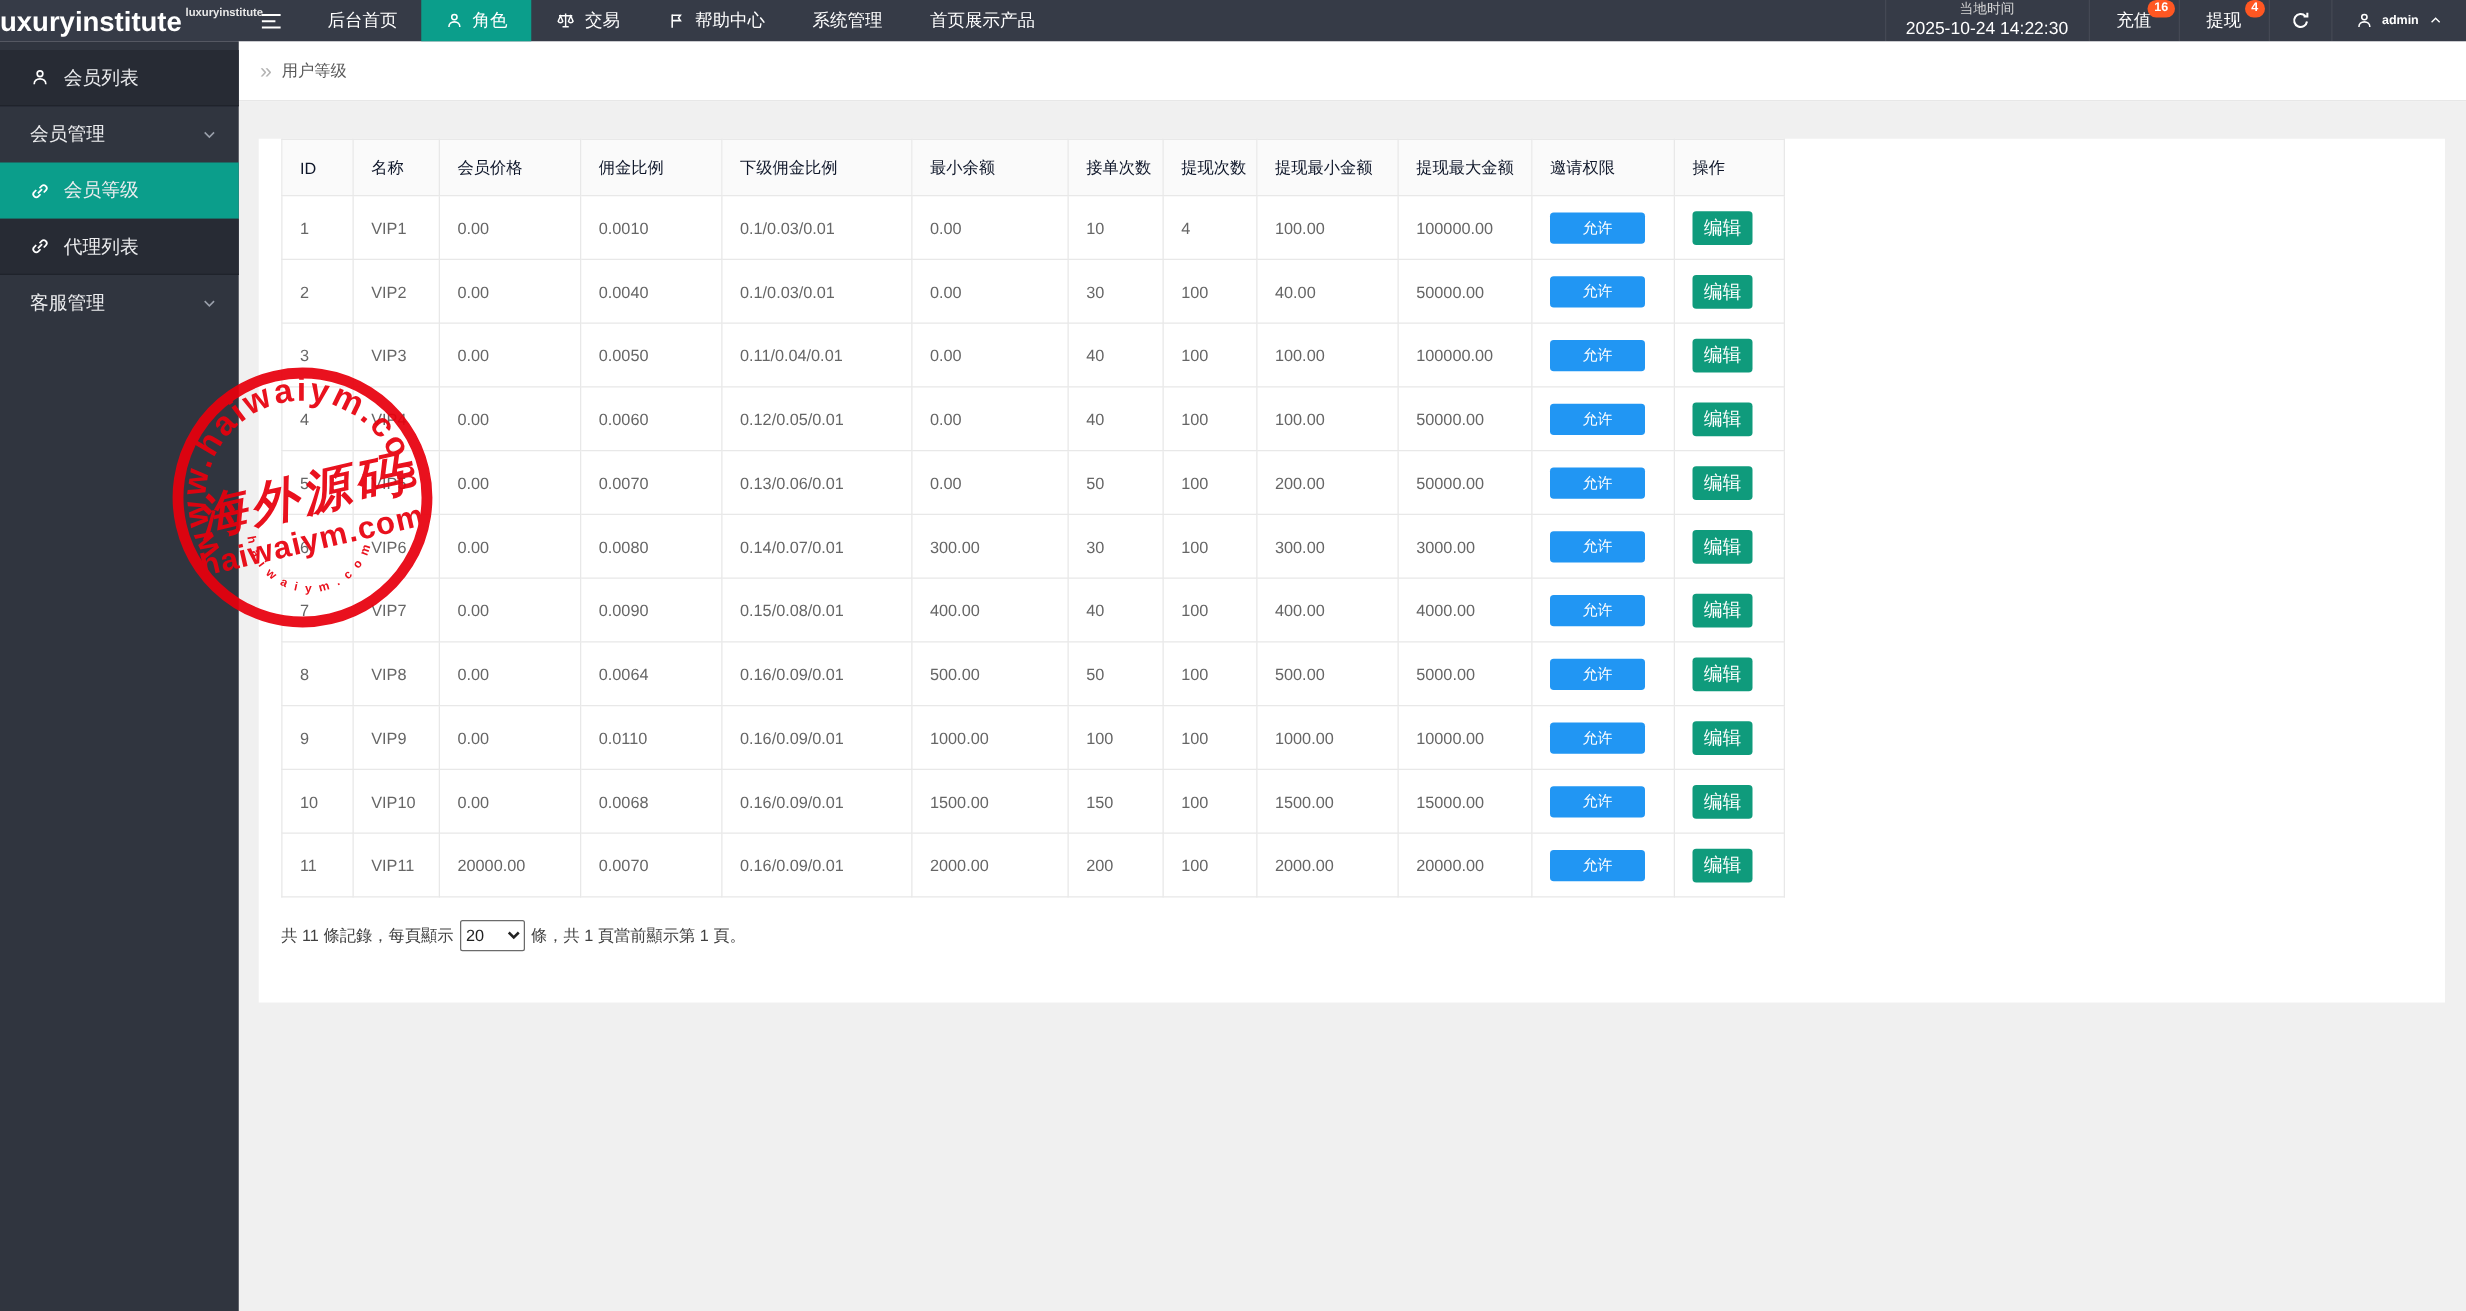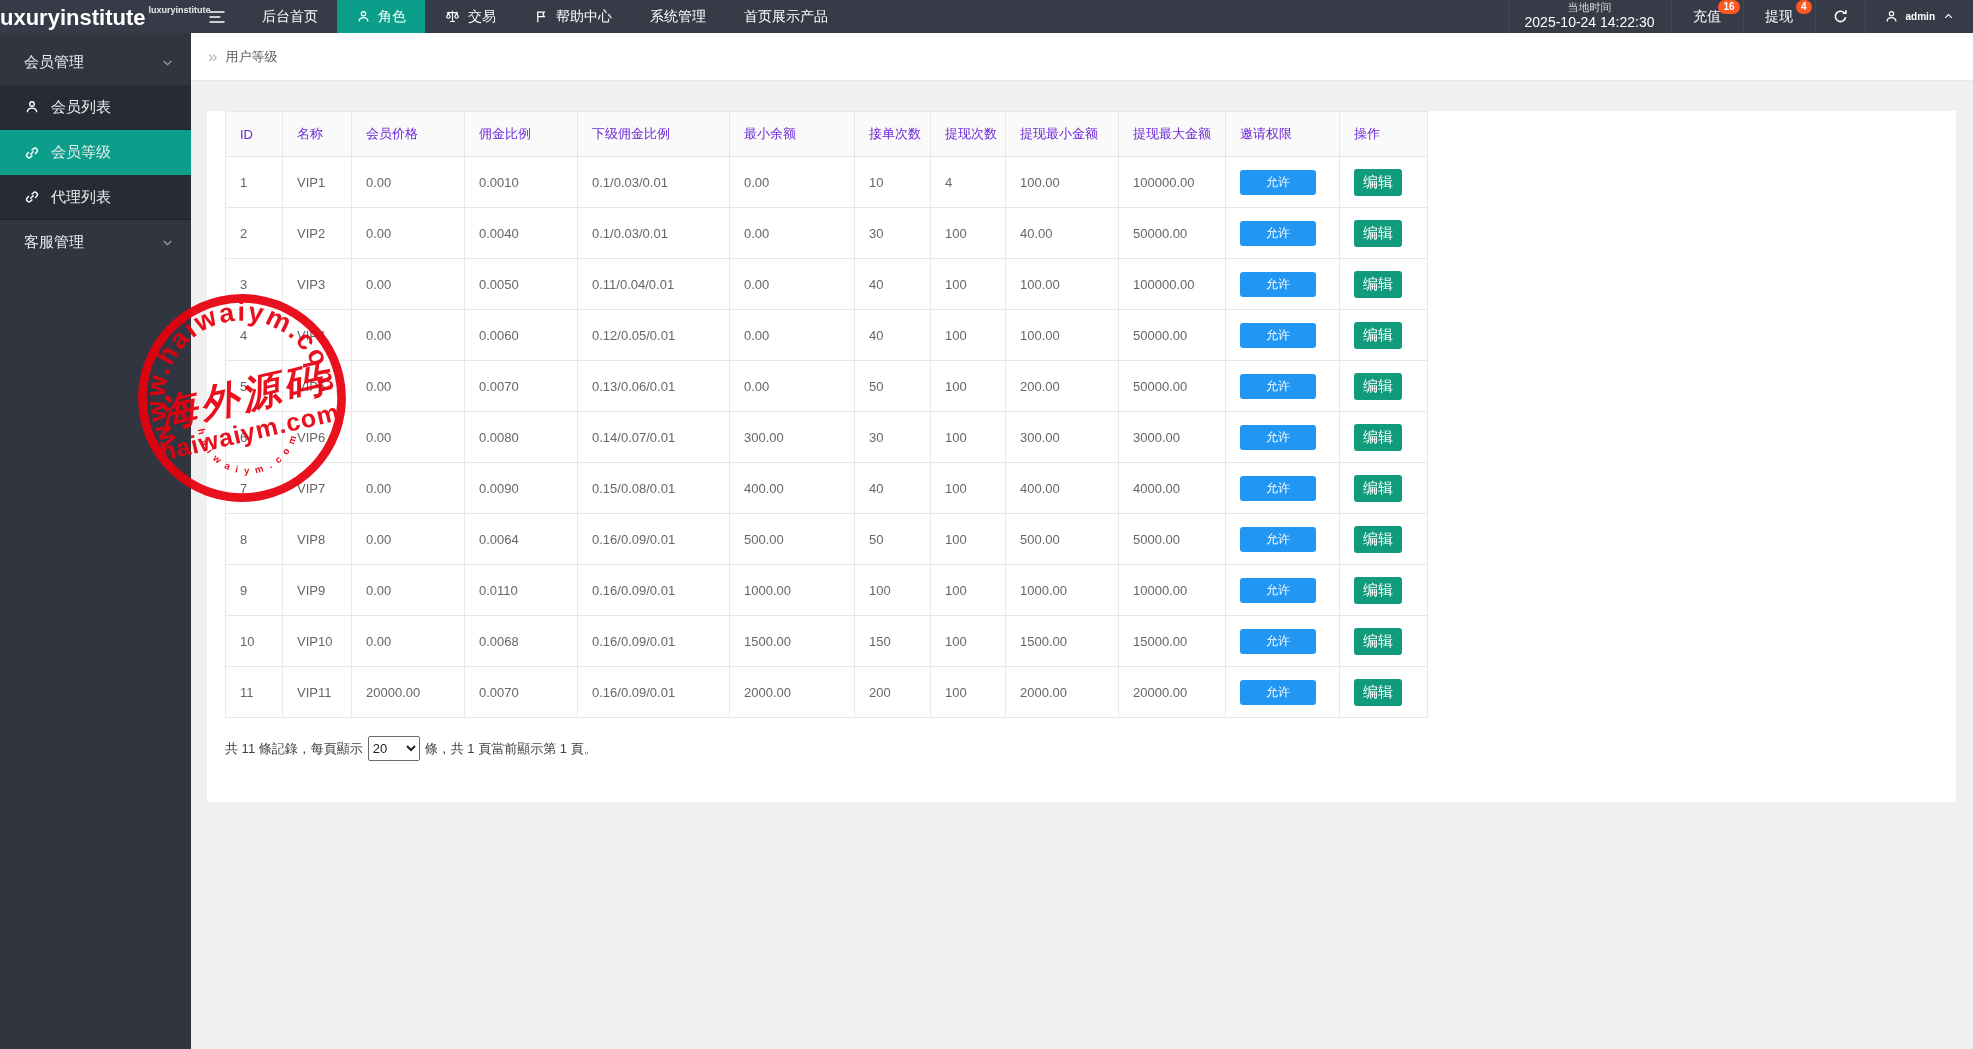--- a/index.html
+++ b/index.html
@@ -51,21 +51,21 @@
   .bc-icon { color:#b3b3b3; font-size:17px; line-height:17px; }
   .bc-label { font-size:13px; color:#595959; }
   .card {
     margin:19px 17px 0 16px; background:#fff; height:691px; position:relative;
   }
   table.grid { border-collapse:collapse; margin:30px 0 0 18px; table-layout:fixed; }
   table.grid th, table.grid td {
     border:1px solid #e8e8e8; font-weight:normal; text-align:left;
     padding:0 0 0 14px; font-size:13px; color:#666; overflow:hidden; white-space:nowrap;
   }
-  table.grid th { height:45px; background:#fafafa; color:#6d28d9; }
+  table.grid th { height:45px; background:#fafafa; color:#0f172a; }
   table.grid td { height:51px; }
   .btn-allow {
     background:var(--blue,#2196f3); color:#fff; border:none; border-radius:3px;
     font-size:12px; padding:4px 26px; cursor:pointer; font-family:inherit;
   }
   .btn-edit {
     background:var(--green,#0f9b7c); color:#fff; border:none; border-radius:3px;
     font-size:15px; padding:4px 9px; cursor:pointer; font-family:inherit;
   }
   .pagination { margin:18px 0 0 18px; font-size:13px; color:#404040; display:flex; align-items:center; gap:5px; }
@@ -166,36 +166,36 @@
       <span class="icon-wrap">
         <svg viewBox="0 0 24 24" width="13" height="13" fill="none" stroke="#fff" stroke-width="2">
             <path d="M6 14.5l6-6 6 6"></path>
           </svg>
       </span>
     </div>
   </div>
 </div>
 
 <div class="sidebar">
+    <div class="side-item child">
+      <span class="icon-wrap s-icon">
+        <svg viewBox="0 0 24 24" width="16" height="16" fill="none" stroke="#fff" stroke-width="2">
+          <circle cx="12" cy="7.5" r="3.4"></circle>
+          <path d="M5 20c0-4 3.1-6.4 7-6.4s7 2.4 7 6.4"></path>
+        </svg>
+      </span>
+      <span>会员列表</span>
+    </div>
     <div class="side-item">
       <span>会员管理</span>
       <span class="icon-wrap chev">
         <svg viewBox="0 0 24 24" width="15" height="15" fill="none" stroke="#9aa0ab" stroke-width="2">
           <path d="M6 9.5l6 6 6-6"></path>
         </svg>
       </span>
-    </div>
-    <div class="side-item child">
-      <span class="icon-wrap s-icon">
-        <svg viewBox="0 0 24 24" width="16" height="16" fill="none" stroke="#fff" stroke-width="2">
-          <circle cx="12" cy="7.5" r="3.4"></circle>
-          <path d="M5 20c0-4 3.1-6.4 7-6.4s7 2.4 7 6.4"></path>
-        </svg>
-      </span>
-      <span>会员列表</span>
     </div>
     <div class="side-item child active">
       <span class="icon-wrap s-icon">
         <svg viewBox="0 0 24 24" width="16" height="16" fill="none" stroke="#fff" stroke-width="2.1">
           <path d="M9.5 14.5l5-5"></path>
           <path d="M7.5 10.5L5 13a3.6 3.6 0 0 0 5.1 5.1l2.5-2.5"></path>
           <path d="M16.5 13.5L19 11a3.6 3.6 0 0 0-5.1-5.1l-2.5 2.5"></path>
         </svg>
       </span>
       <span>会员等级</span>

